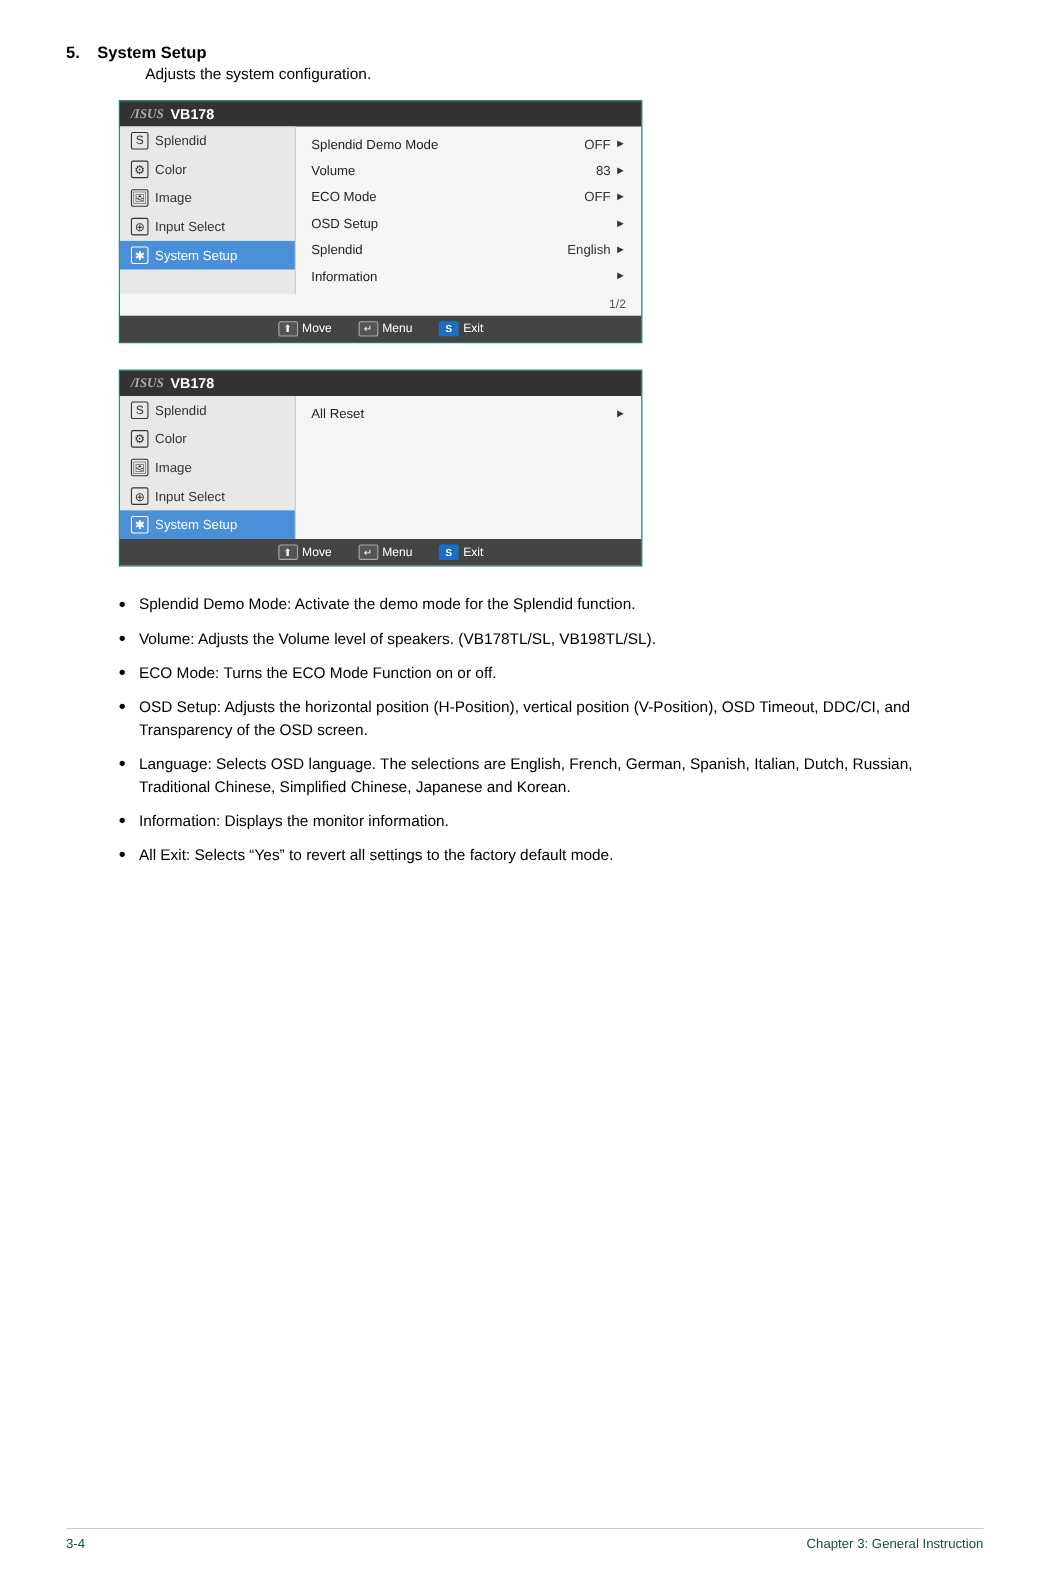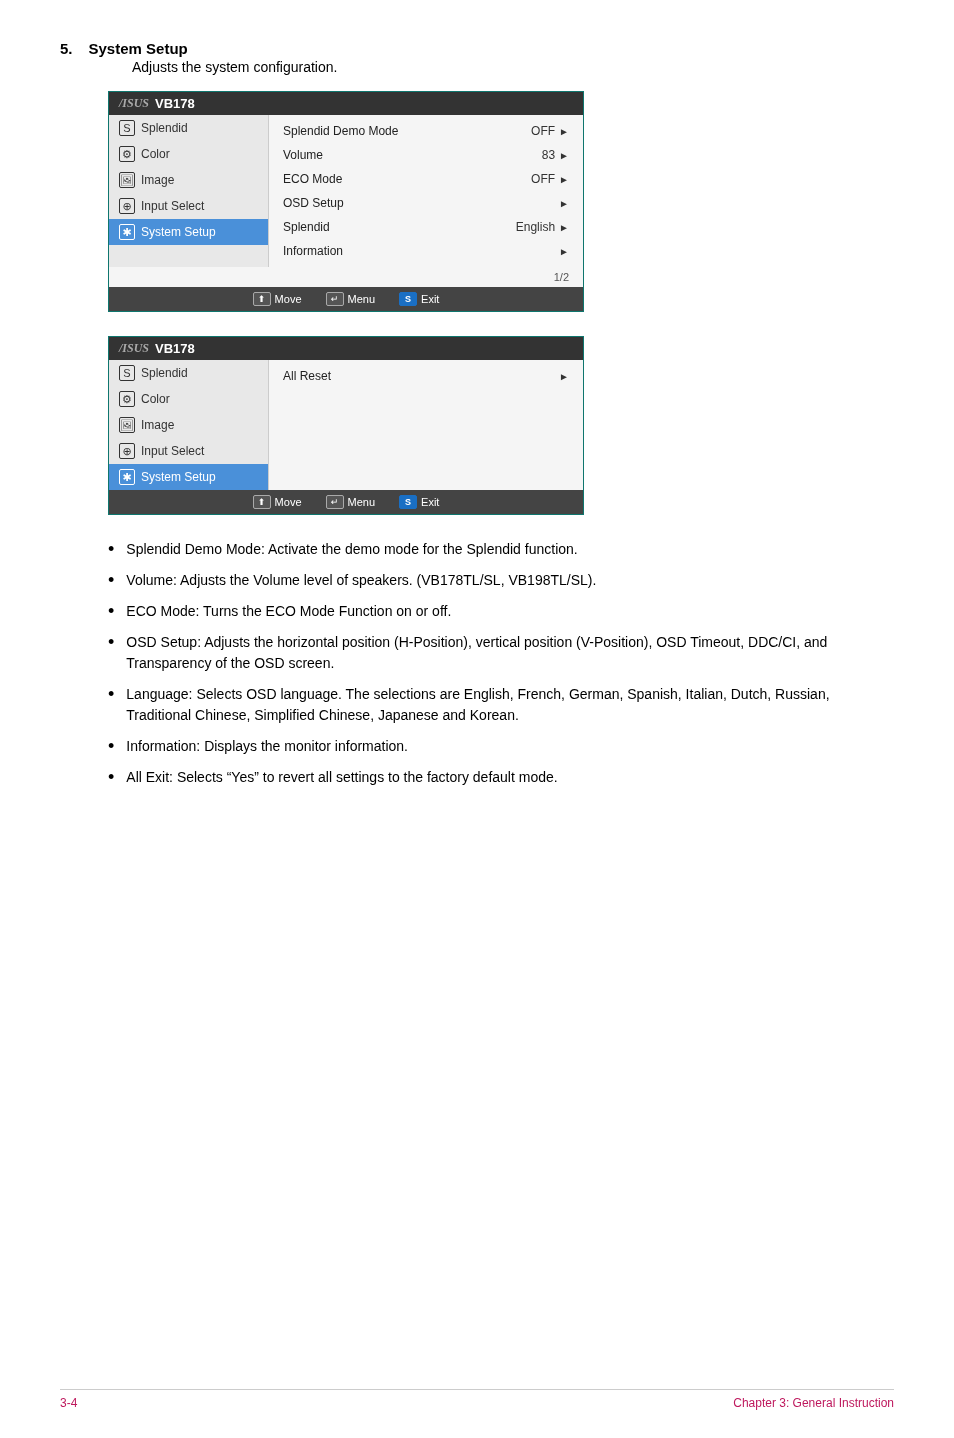--- a/index.html
+++ b/index.html
@@ -172,21 +172,21 @@
     .page-footer {
       position: fixed;
       bottom: 28px;
       left: 60px;
       right: 60px;
       border-top: 1px solid #ccc;
       display: flex;
       justify-content: space-between;
       padding-top: 6px;
       font-size: 12px;
-      color: #be185d;
+      color: #14532d;
     }
   </style>
 </head>
 <body>
 
 <div class="section-heading">
   <span class="section-num">5.</span><span>System Setup</span>
 </div>
 <div class="section-subtitle">Adjusts the system configuration.</div>
 

